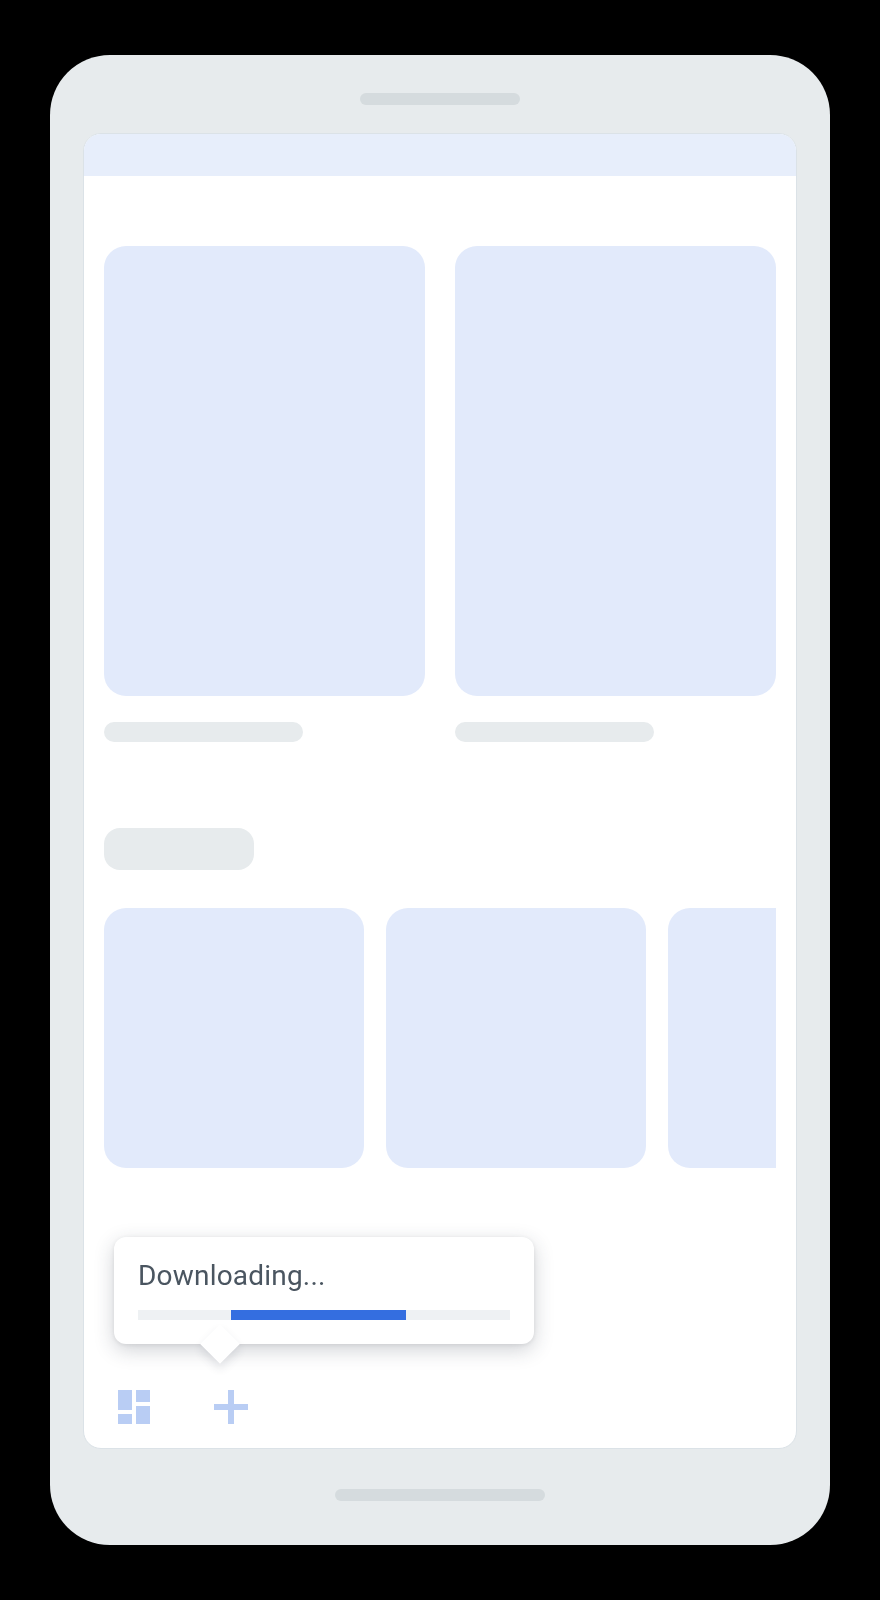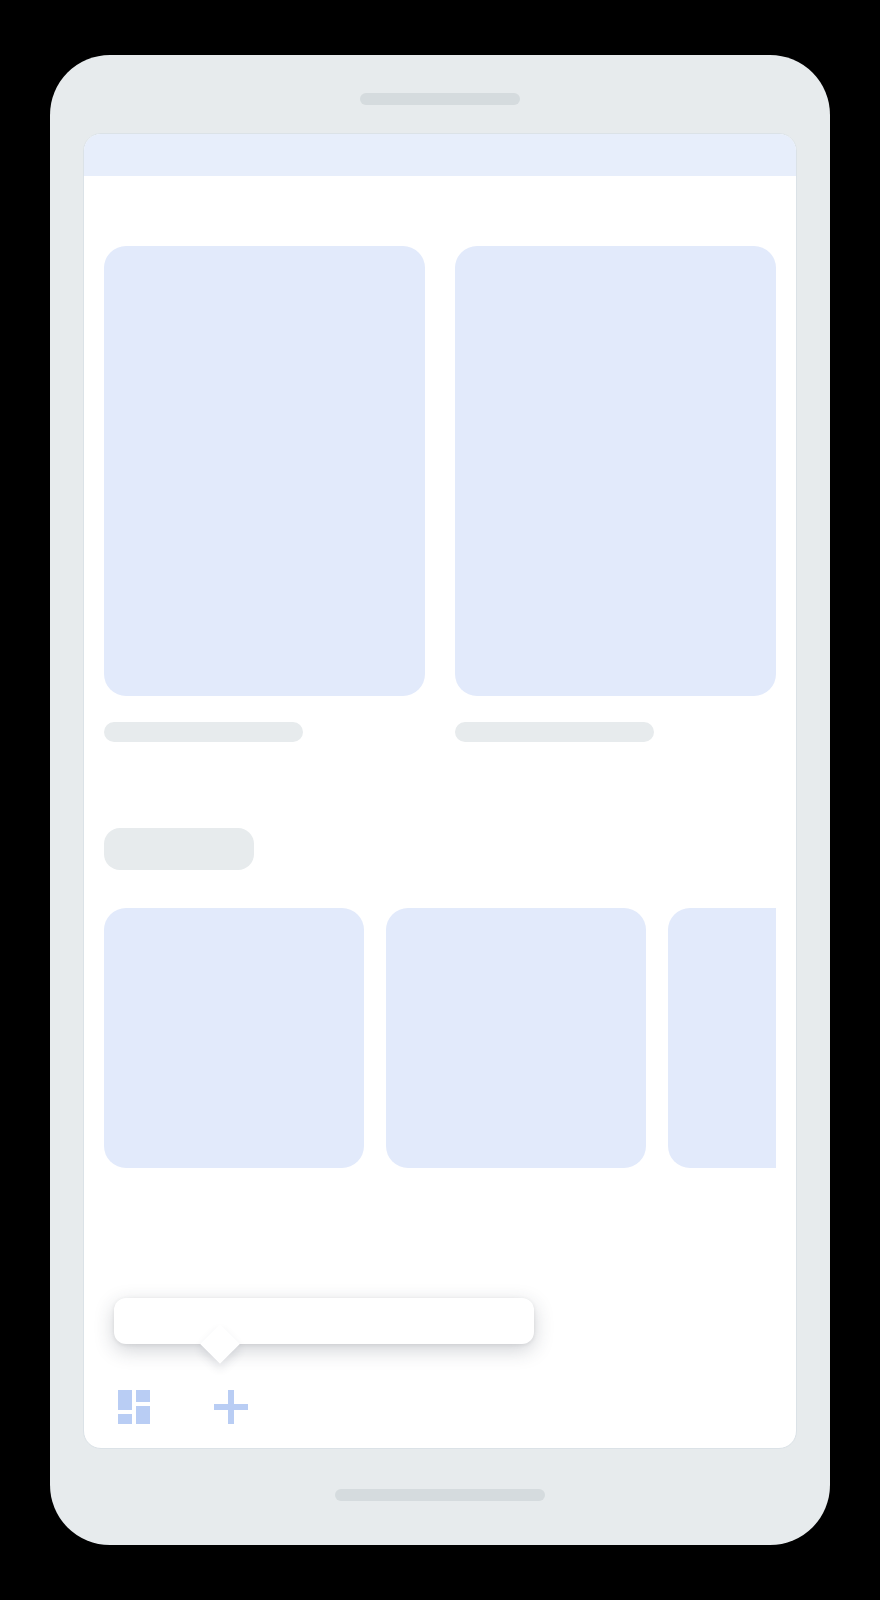--- a/index.html
+++ b/index.html
@@ -203,20 +203,26 @@
       <div class="section-label"></div>
 
       <div class="row2">
         <div class="card-small"></div>
         <div class="card-small"></div>
         <div class="card-small"></div>
       </div>
 
       <div class="tooltip">
         <div class="tooltip-pointer"></div>
+        <div class="tooltip-inner">
+          <div class="tooltip-title">Downloading...</div>
+          <div class="progress-track">
+            <div class="progress-fill" style="left:25%;width:47%;"></div>
+          </div>
+        </div>
       </div>
 
       <div class="bottom-nav">
         <div class="nav-icon dashboard-icon" aria-label="dashboard">
           <span class="a"></span>
             <span class="b"></span>
             <span class="c"></span>
             <span class="d"></span>
         </div>
         <div class="nav-icon plus-icon" aria-label="add"></div>

